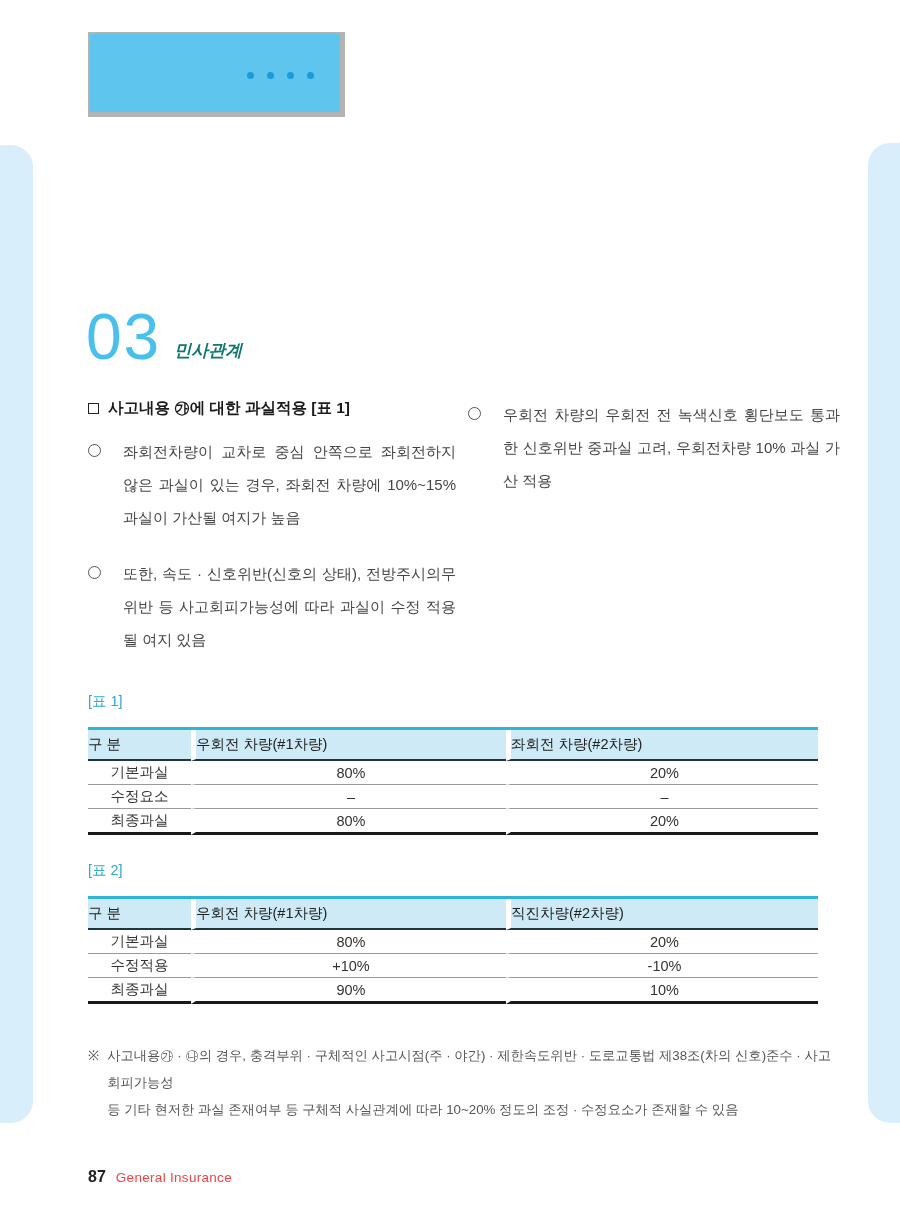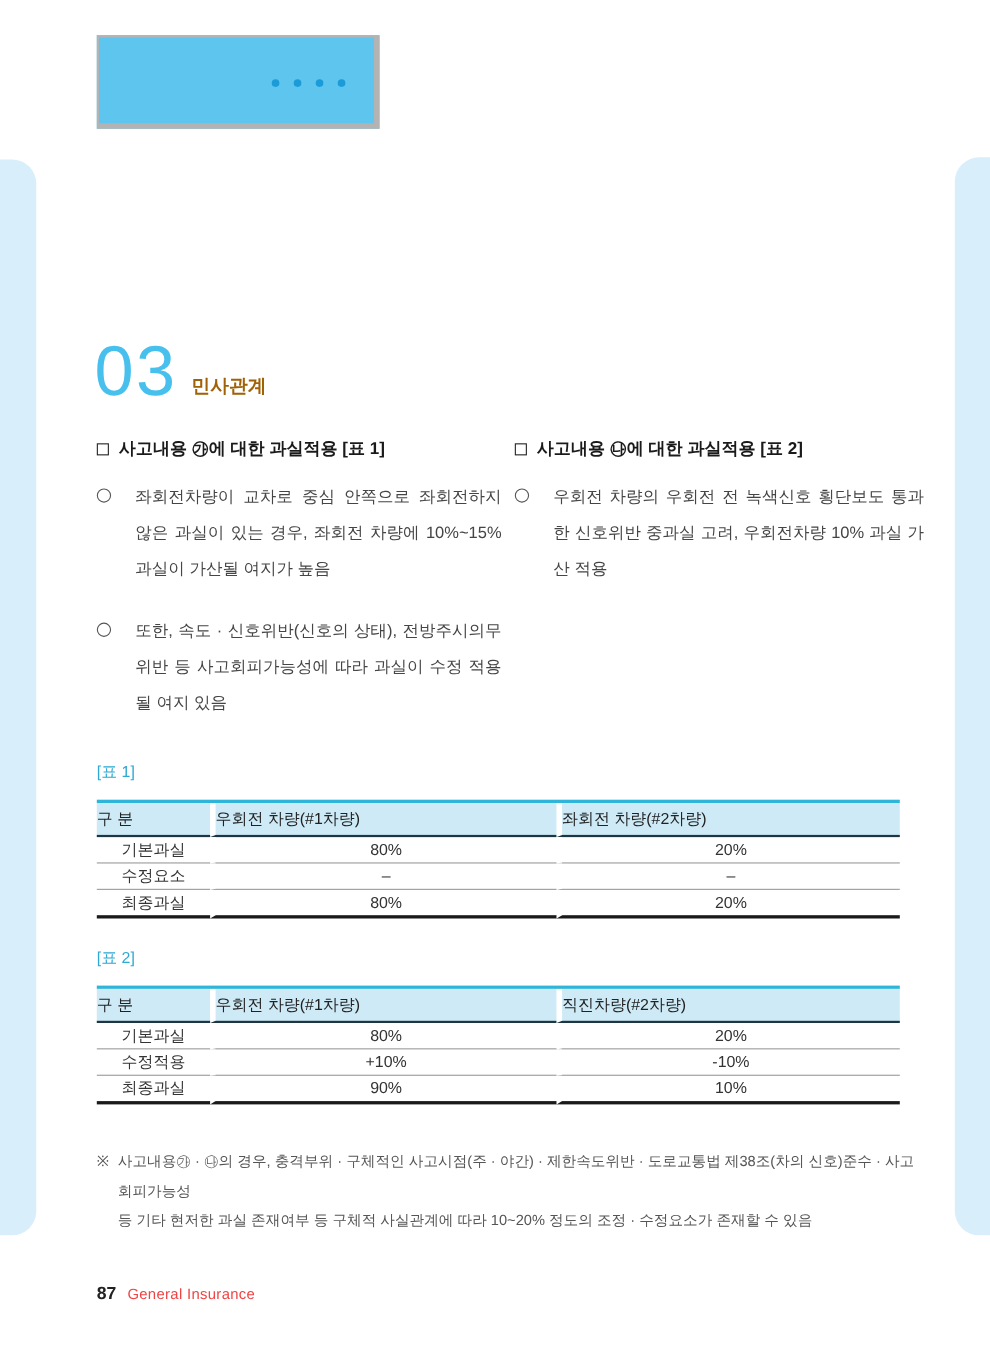--- a/index.html
+++ b/index.html
@@ -15,21 +15,21 @@
   
   .badge{position:absolute;left:88px;top:32px;width:250px;height:78px;background:#5ec5ee;
          border:solid #b3b3b3;border-width:2px 5px 5px 2px;}
   .badge-title{position:absolute;left:12px;bottom:9px;color:#ffffff;font-size:19px;font-weight:bold;letter-spacing:1px;white-space:nowrap;}
   .badge-dots{position:absolute;top:38px;right:26px;display:flex;gap:13px;}
   .badge-dots i{width:7px;height:7px;border-radius:50%;background:#1b9bd7;display:block;}
 
   
   .section{position:absolute;left:86px;top:308px;display:flex;align-items:flex-end;gap:13px;}
   .section-number{font-size:64px;line-height:0.92;color:#47c0ee;letter-spacing:2px;}
-  .section-title{font-size:17px;font-weight:bold;color:#a16207;padding-bottom:5px;}
+  .section-title{font-size:17px;font-weight:bold;color:#0f766e;padding-bottom:5px;font-style:italic;}
 
   
   .col{position:absolute;top:398px;}
   .col-left{left:88px;width:368px;}
   .col-right{left:468px;width:372px;}
   .col-heading{display:flex;gap:9px;align-items:center;font-size:15.5px;font-weight:bold;color:#1a1a1a;margin-bottom:16px;}
   .square-marker{flex:none;width:9px;height:9px;border:1.5px solid #222;}
   .bullet{display:flex;gap:22px;margin-bottom:23px;}
   .circle-marker{flex:none;width:11px;height:11px;border:1.5px solid #555;border-radius:50%;margin-top:9px;}
   .bullet-text{font-size:15px;line-height:33px;color:#454545;text-align:justify;}
@@ -88,24 +88,20 @@
       <span class="circle-marker"></span>
       <span class="bullet-text">좌회전차량이 교차로 중심 안쪽으로 좌회전하지 않은 과실이 있는 경우, 좌회전 차량에 10%~15% 과실이 가산될 여지가 높음</span>
     </div>
     <div class="bullet">
       <span class="circle-marker"></span>
       <span class="bullet-text">또한, 속도 · 신호위반(신호의 상태), 전방주시의무 위반 등 사고회피가능성에 따라 과실이 수정 적용될 여지 있음</span>
     </div>
   </div>
 
   <div class="col col-right">
-    <div class="col-heading">
-      <span class="square-marker"></span>
-      <span>사고내용 ㉯에 대한 과실적용 [표 2]</span>
-    </div>
     <div class="bullet">
       <span class="circle-marker"></span>
       <span class="bullet-text">우회전 차량의 우회전 전 녹색신호 횡단보도 통과한 신호위반 중과실 고려, 우회전차량 10% 과실 가산 적용</span>
     </div>
   </div>
 
   <div class="table-label label-1">[표 1]</div>
   <table class="tbl tbl-1">
     <colgroup>
         <col style="width:103px">

